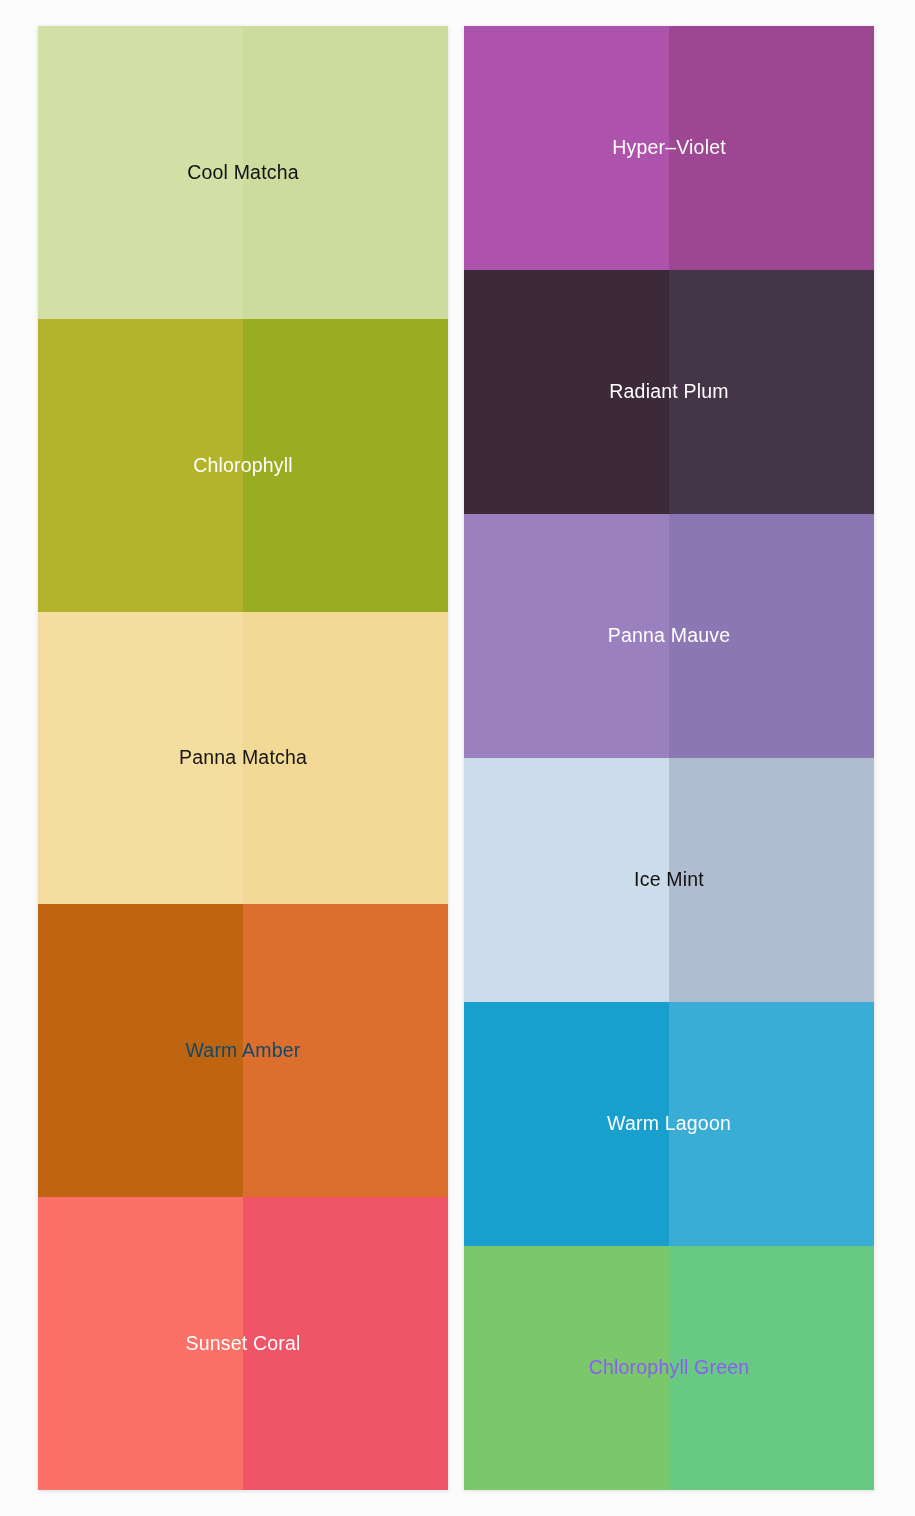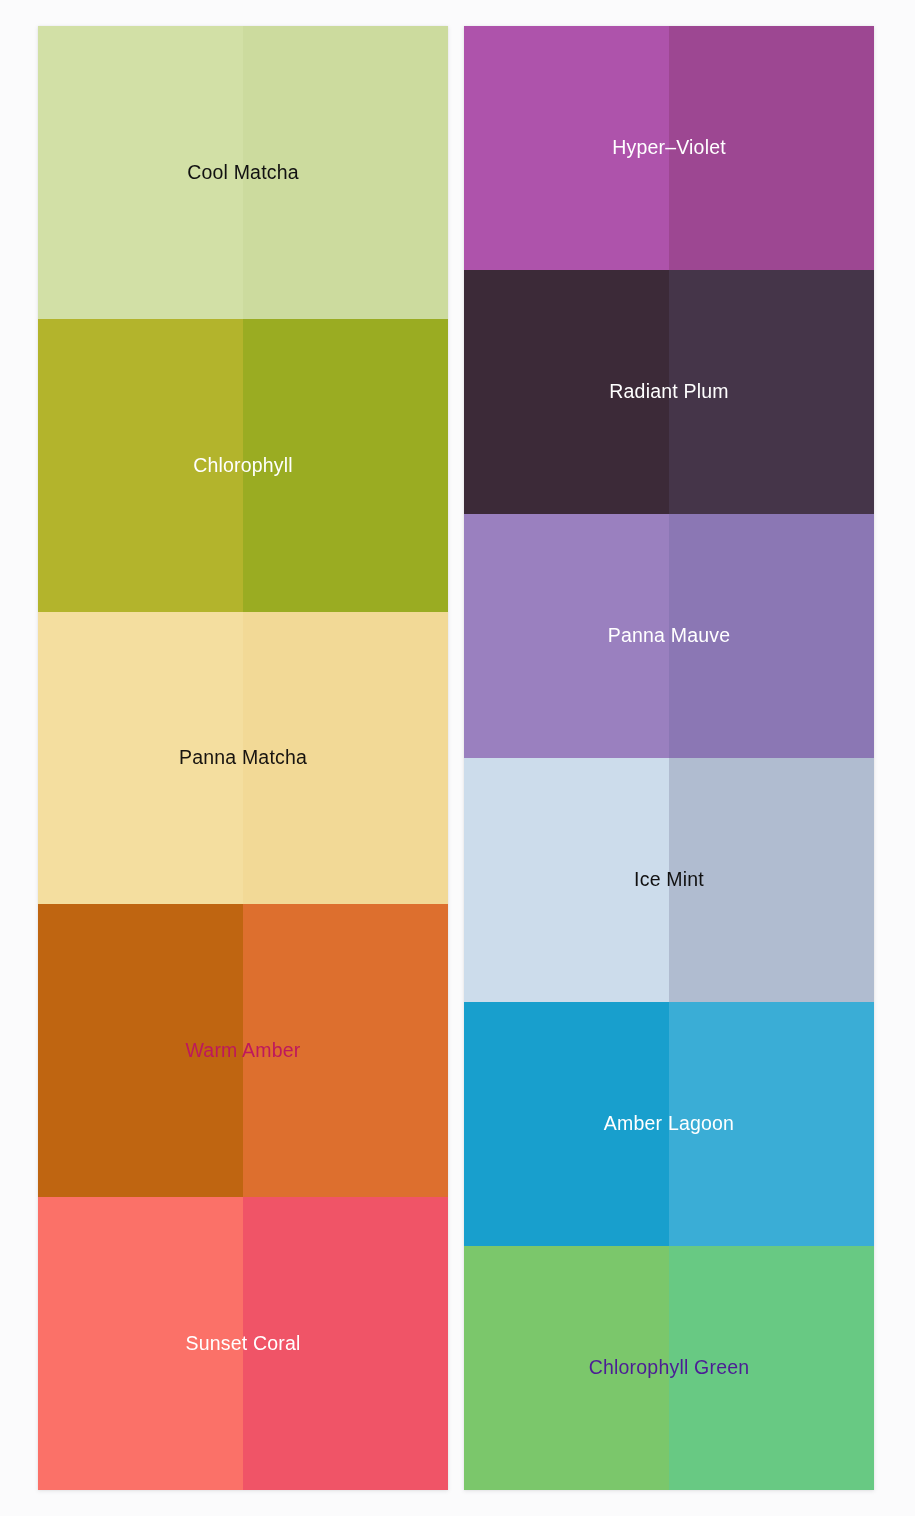--- a/index.html
+++ b/index.html
@@ -93,21 +93,21 @@
     <div class="swatch">
       <span class="swatch-half left" style="background: rgb(244, 222, 159);"></span>
       <span class="swatch-half right" style="background: rgb(242, 217, 150);"></span>
       <span class="swatch-label" style="color: rgb(24, 20, 16);">Panna Matcha</span>
     </div>
 
 
     <div class="swatch">
       <span class="swatch-half left" style="background: rgb(191, 101, 17);"></span>
       <span class="swatch-half right" style="background: rgb(221, 111, 46);"></span>
-      <span class="swatch-label" style="color: #be185d;">Warm Amber</span>
+      <span class="swatch-label" style="color: #0c4a6e;">Warm Amber</span>
     </div>
 
     <div class="swatch">
       <span class="swatch-half left" style="background: rgb(251, 113, 104);"></span>
       <span class="swatch-half right" style="background: rgb(240, 84, 103);"></span>
       <span class="swatch-label" style="color: rgb(255, 255, 255);">Sunset Coral</span>
     </div>
 
 
   </div>
@@ -134,25 +134,25 @@
 
     <div class="swatch">
       <span class="swatch-half left" style="background: rgb(204, 220, 235);"></span>
       <span class="swatch-half right" style="background: rgb(176, 188, 208);"></span>
       <span class="swatch-label" style="color: rgb(17, 17, 17);">Ice Mint</span>
     </div>
 
     <div class="swatch">
       <span class="swatch-half left" style="background: rgb(24, 159, 205);"></span>
       <span class="swatch-half right" style="background: rgb(58, 173, 214);"></span>
-      <span class="swatch-label" style="color: rgb(255, 255, 255);">Amber Lagoon</span>
+      <span class="swatch-label" style="color: rgb(255, 255, 255);">Warm Lagoon</span>
     </div>
 
 
     <div class="swatch">
       <span class="swatch-half left" style="background: rgb(123, 199, 107);"></span>
       <span class="swatch-half right" style="background: rgb(104, 201, 131);"></span>
-      <span class="swatch-label" style="color: #4c1d95;">Chlorophyll Green</span>
+      <span class="swatch-label" style="color: #8b5cf6;">Chlorophyll Green</span>
     </div>
 
   </div>
 
 </div>
 
 </body></html>

